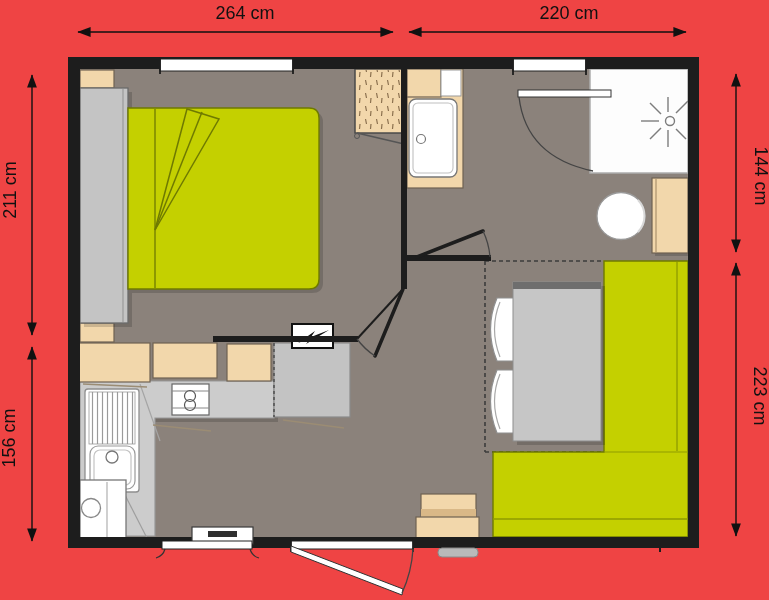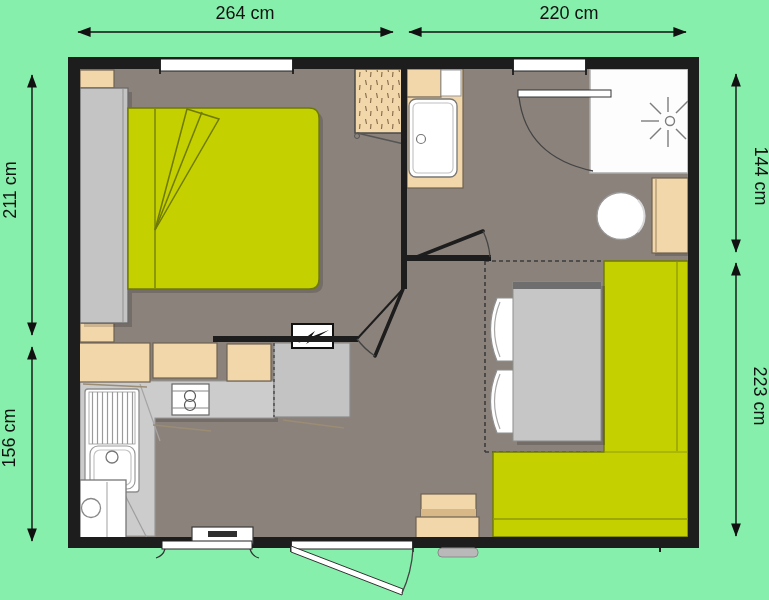--- a/index.html
+++ b/index.html
@@ -1,16 +1,16 @@
 <!DOCTYPE html>
 <html><head>
 <meta charset="utf-8">
 <style>
   html,body{margin:0;padding:0;background:#ffffff;}
-  .stage{position:relative;width:769px;height:600px;background:#86efac;overflow:hidden;
+  .stage{position:relative;width:769px;height:600px;background:#ef4444;overflow:hidden;
          font-family:"Liberation Sans",sans-serif;}
   svg{position:absolute;left:0;top:0;}
   text.dim-label{font-family:"Liberation Sans",sans-serif;font-size:18px;fill:#111;}
   .wall{fill:#1d1d1d;}
   .floor{fill:#8b827b;}
   .beige{fill:#f2d7ab;stroke:#6e6252;stroke-width:1.2;}
   .yellow{fill:#c4d000;stroke:#6f7a00;stroke-width:1.4;}
   .grayf{fill:#c6c6c6;stroke:#8d8d8d;stroke-width:1;}
   .thinln{stroke:#444;fill:none;stroke-width:1.3;}
   .leaf{stroke:#1d1d1d;stroke-width:3.5;stroke-linecap:round;}

